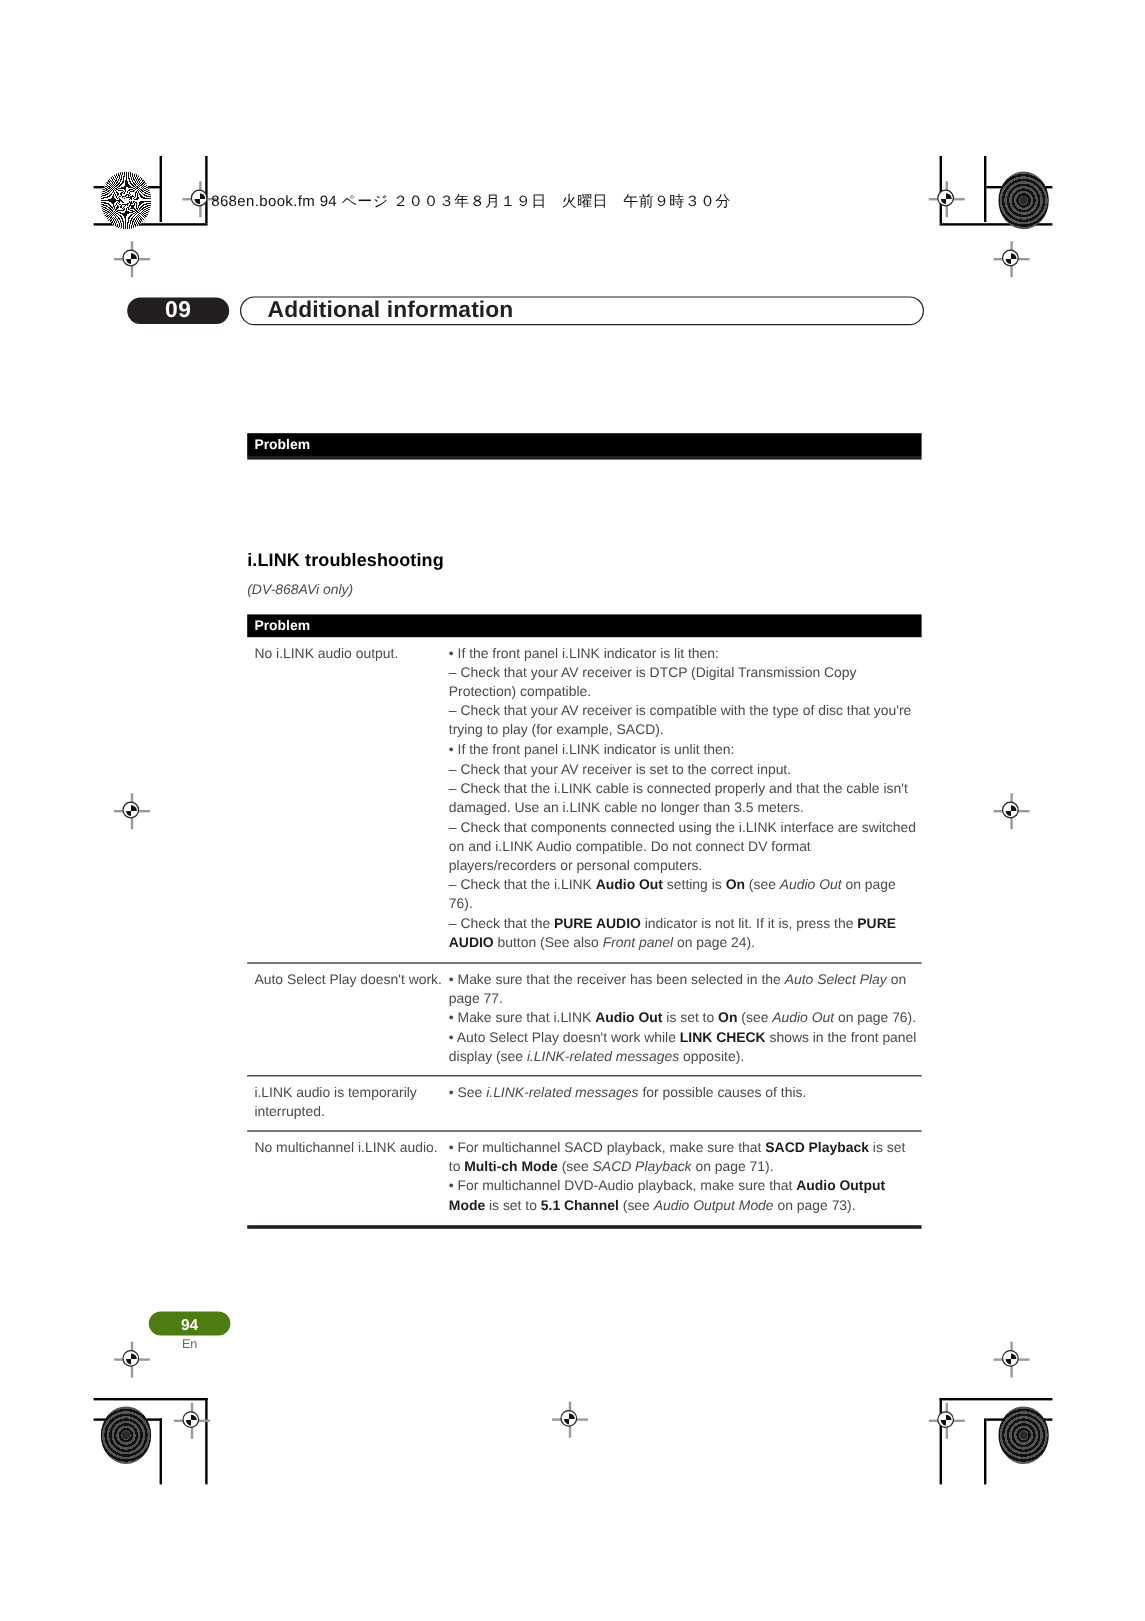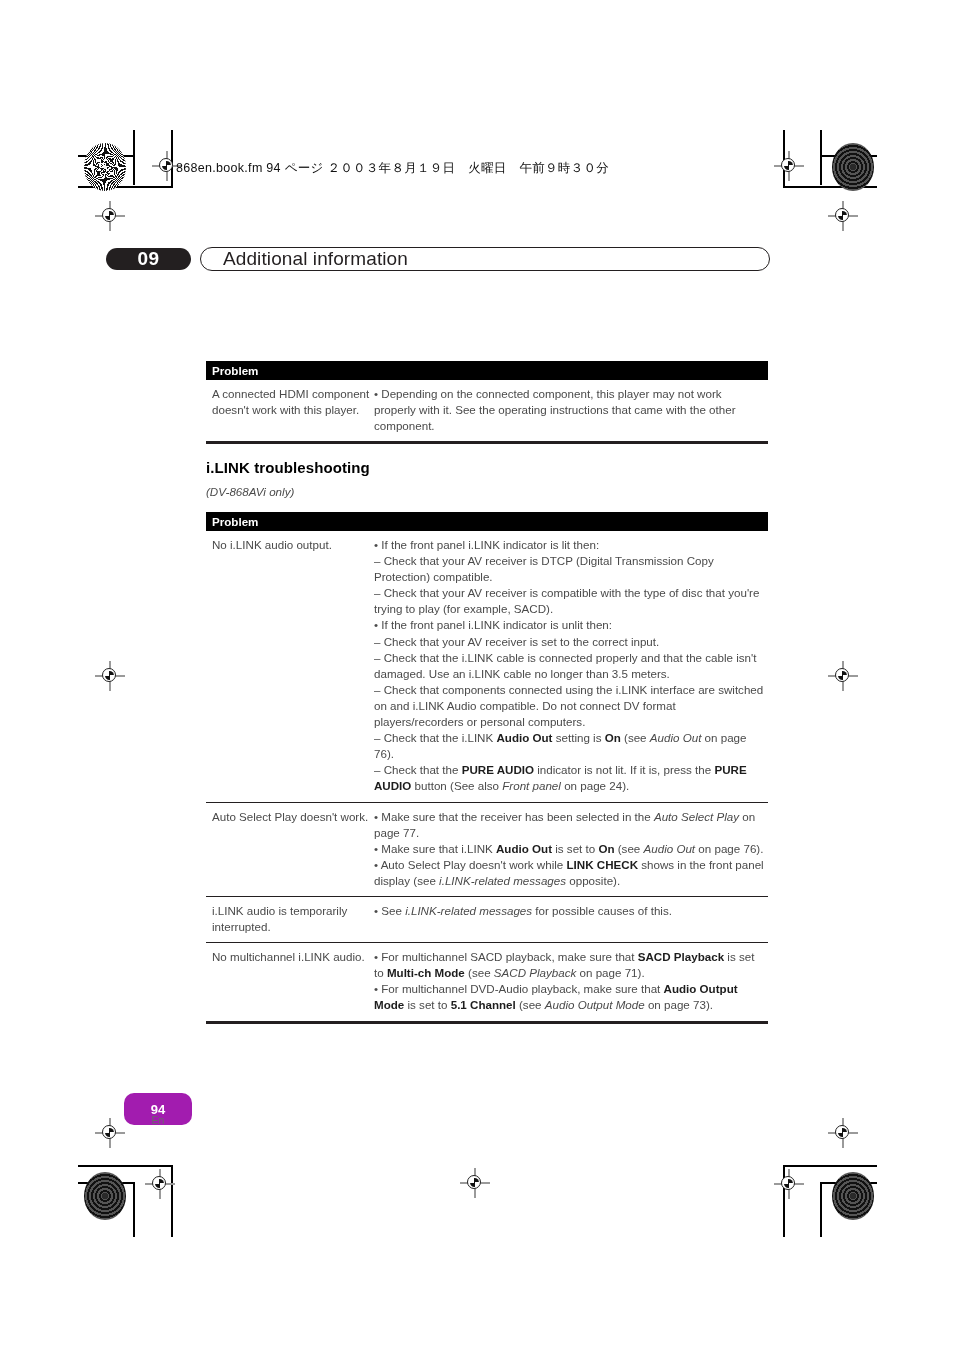--- a/index.html
+++ b/index.html
@@ -87,21 +87,21 @@
     margin-left: 9px;
     border: 1.6px solid #231f20;
     border-radius: 15.5px;
     box-sizing: border-box;
     display: flex;
     align-items: center;
     padding-left: 22px;
   }
   .chapter-title {
     font-size: 19px;
-    font-weight: normal;
+    font-weight: bold;
     color: #231f20;
     letter-spacing: 0.1px;
   }
 
   
   .tbl {
     position: absolute;
     left: 206px;
     width: 562px;
   }
@@ -152,22 +152,22 @@
     left: 206px;
     font-size: 11.6px;
     font-style: italic;
     color: #4a4a4a;
   }
 
   
   .pagepill {
     position: absolute;
     left: 124px; top: 1093px;
-    width: 68px; height: 32px;
-    background: #a21caf;
+    width: 68px; height: 20px;
+    background: #4d7c0f;
     border-radius: 10px;
     color: #fff;
     font-size: 13px;
     font-weight: bold;
     display: flex;
     align-items: center;
     justify-content: center;
   }
   .pagelang {
     position: absolute;
@@ -272,24 +272,20 @@
   <div class="chapter-bar">
     <span class="chapter-title">Additional information</span>
   </div>
 </div>
 
 <div class="tbl" style="top:361px;">
   <div class="tbl-head">
     <div class="col-a">Problem</div>
     <div class="col-b">Remedy</div>
   </div>
-  <div class="trow last">
-    <div class="cell a">A connected HDMI component doesn't work with this player.</div>
-    <div class="cell b">• Depending on the connected component, this player may not work properly with it. See the operating instructions that came with the other component.</div>
-  </div>
   <div class="tbl-bottom"></div>
 </div>
 
 <div class="sec-h" style="top:459px;">i.LINK troubleshooting</div>
 <div class="sec-sub" style="top:485px;">(DV-868AVi only)</div>
 
 <div class="tbl" style="top:512px;">
   <div class="tbl-head">
     <div class="col-a">Problem</div>
     <div class="col-b">Remedy</div>

